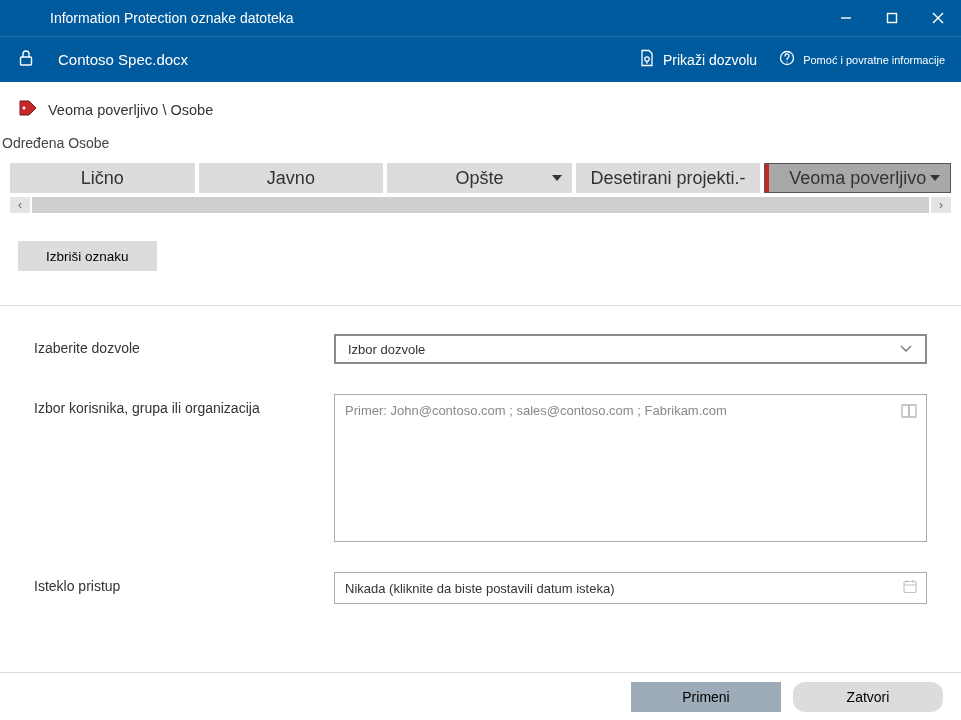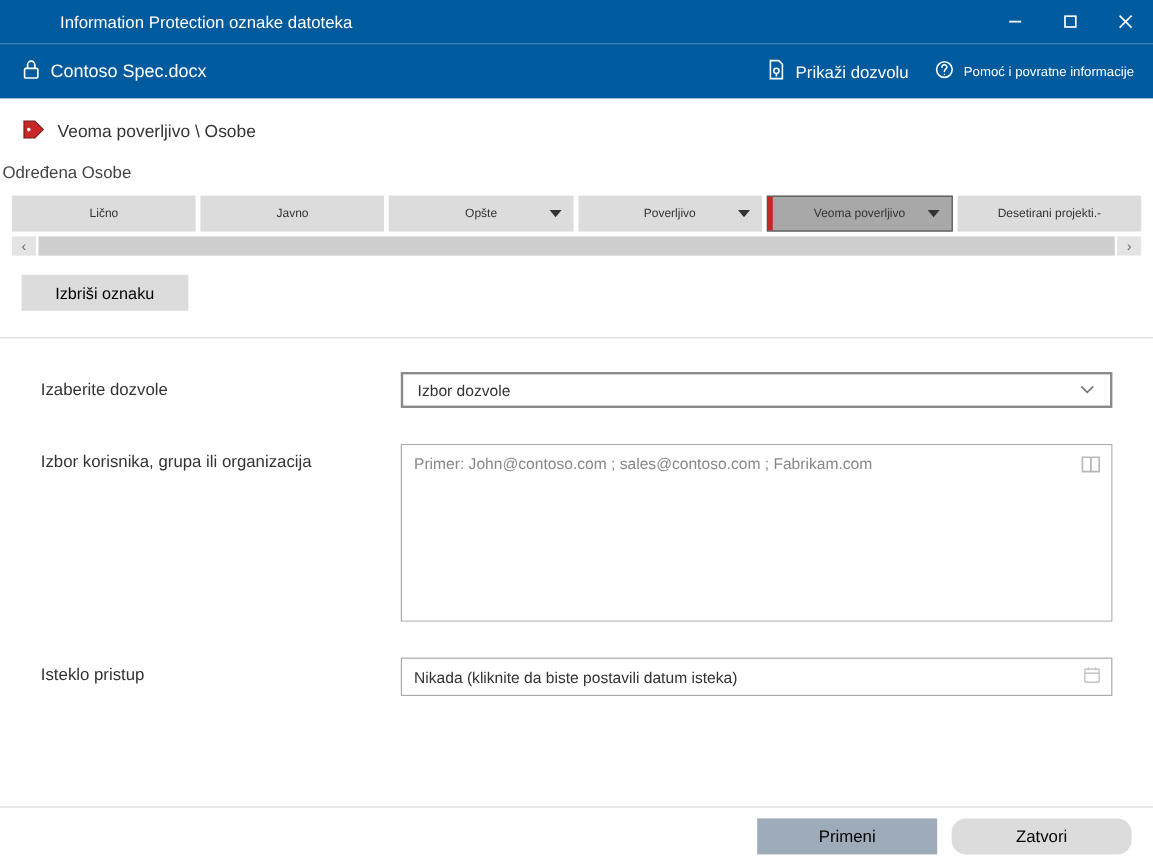--- a/index.html
+++ b/index.html
@@ -7,44 +7,44 @@
   .window { width: 961px; height: 720px; display: flex; flex-direction: column; position: relative; }
 
   
   .titlebar { background: #005a9e; color: #fff; height: 36px; display: flex; align-items: center; padding: 0 0 0 14px; font-size: 14px; }
   .titlebar .title { flex: 1; margin-left: 36px; }
   .winbtn { width: 46px; height: 36px; display: flex; align-items: center; justify-content: center; cursor: pointer; }
   .winbtn svg { stroke: #fff; }
 
   
   .headerbar { background: #005a9e; color: #fff; height: 46px; display: flex; align-items: center; padding: 0 16px 0 18px; border-top: 1px solid rgba(255,255,255,0.15); }
-  .filewrap { display: flex; align-items: center; gap: 8px; flex: 1; }
+  .filewrap { display: flex; align-items: center; gap: 24px; flex: 1; }
   .filename { font-size: 15px; }
   .hdr-link { display: flex; align-items: center; gap: 8px; margin-left: 22px; cursor: pointer; font-size: 14px; }
   .hdr-link .small { font-size: 11px; }
 
   
   .content { flex: 1; display: flex; flex-direction: column; overflow: hidden; }
 
   .label-row { display: flex; align-items: center; gap: 10px; padding: 16px 18px 10px; }
   .section-label { padding: 4px 2px 12px; font-size: 14px; color: #444; }
 
   
   .catbar { display: flex; gap: 4px; padding: 0 10px; }
   .cat { flex: 1; height: 30px; background: #dcdcdc; position: relative; display: flex; align-items: center; justify-content: center; cursor: pointer; padding: 0 10px; }
   .cat .caret { position: absolute; right: 10px; top: 50%; transform: translateY(-50%); border-left: 5px solid transparent; border-right: 5px solid transparent; border-top: 6px solid #333; }
-  .cat .cat-label { font-size: 10px; white-space: nowrap; }
+  .cat .cat-label { font-size: 18px; white-space: nowrap; }
   .cat.selected { background: #a8a8a8; border: 1px solid #555; }
   .cat.selected::before { content: ""; position: absolute; left: 0; top: 0; bottom: 0; width: 4px; background: #c62828; }
 
   .scrollstrip { display: flex; align-items: center; margin: 4px 10px 0; }
   .scrollbtn { width: 20px; height: 16px; background: #e4e4e4; display: flex; align-items: center; justify-content: center; font-size: 12px; color: #666; cursor: pointer; }
   .scrolltrack { flex: 1; height: 16px; background: #cfcfcf; margin: 0 2px; }
 
-  .delete-row { padding: 16px 18px; }
+  .delete-row { padding: 28px 18px; }
   .btn { background: #dcdcdc; border: none; height: 30px; padding: 0 28px; cursor: pointer; font-size: 13.5px; }
 
   .divider { height: 1px; background: #d9d9d9; margin-top: 6px; }
 
   
   .form { padding: 28px 34px 10px; display: grid; grid-template-columns: 300px 1fr; row-gap: 30px; align-items: start; }
 
   .flabel { font-size: 14px; padding-top: 6px; }
 
   .select { border: 2px solid #8a8a8a; height: 30px; display: flex; align-items: center; padding: 0 12px; position: relative; cursor: pointer; background: #fff; }
@@ -142,29 +142,25 @@
         <span class="cat-label">Lično</span>
       </div>
       <div class="cat">
         <span class="cat-label">Javno</span>
       </div>
       <div class="cat">
         <span class="cat-label">Opšte</span>
         <span class="caret"></span>
       </div>
       <div class="cat">
-        <span class="cat-label">Poverljivo</span>
-        <span class="caret"></span>
+        <span class="cat-label">Desetirani projekti.-</span>
       </div>
       <div class="cat selected">
         <span class="cat-label">Veoma poverljivo</span>
         <span class="caret"></span>
-      </div>
-      <div class="cat">
-        <span class="cat-label">Desetirani projekti.-</span>
       </div>
     </div>
 
     <div class="scrollstrip">
       <div class="scrollbtn">‹</div>
       <div class="scrolltrack"></div>
       <div class="scrollbtn">›</div>
     </div>
 
     <div class="delete-row">

